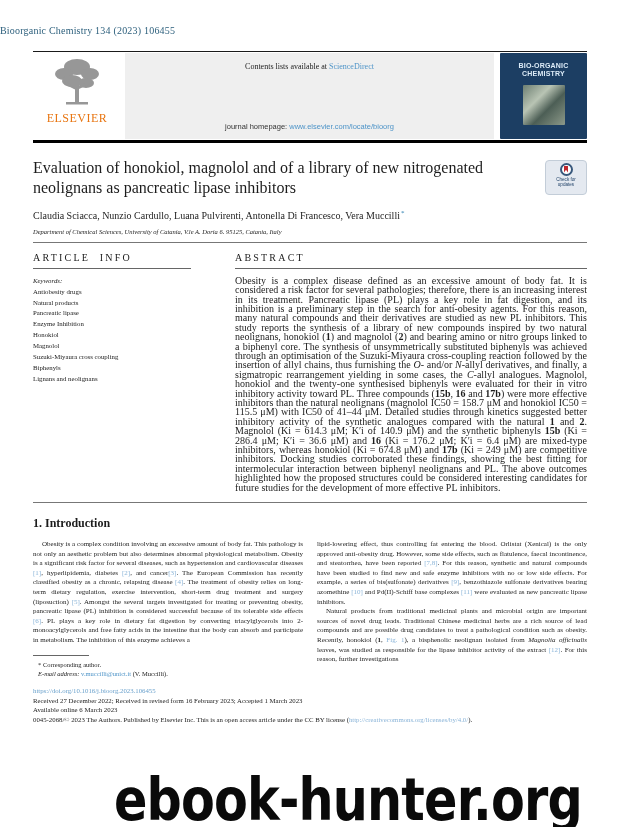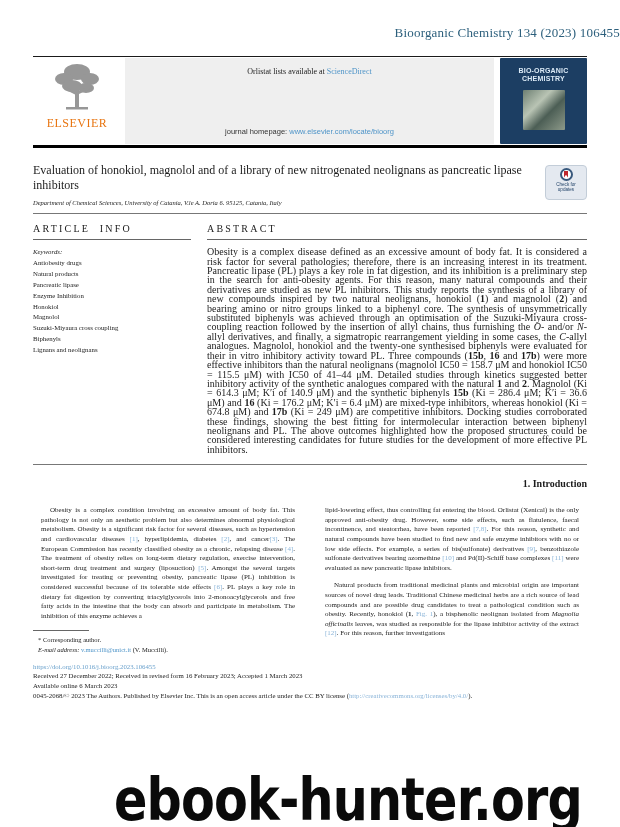--- a/index.html
+++ b/index.html
@@ -1,20 +1,20 @@
 <!DOCTYPE html>
 <html><head>
 <meta charset="utf-8">
 <style>
   html,body{margin:0;padding:0;}
   body{width:620px;height:827px;background:#fff;position:relative;overflow:hidden;
        font-family:"Liberation Serif",serif;color:#1c1c1c;}
   .page{position:absolute;inset:0;}
 
-  .journal-ref{margin-top:25px;text-align:right;font-size:13px;color:#2c5f7c;letter-spacing:.2px;}
+  .journal-ref{margin-top:25px;text-align:left;font-size:10px;color:#2c5f7c;letter-spacing:.2px;}
 
   .rule{margin:0 33px;background:#1a1a1a;}
   .rule.top-thin{height:1px;margin-top:15px;}
   .rule.thick{height:2.5px;background:#000;}
   .rule.mid-thin{height:1px;background:#777;}
 
   .header-band{display:flex;margin:0 33px;height:86px;align-items:stretch;padding:1px 0;}
   .logo-col{width:88px;display:flex;flex-direction:column;align-items:center;justify-content:flex-start;padding-top:3px;}
   .elsevier-text{font-size:12px;color:#e87511;letter-spacing:.5px;margin-top:1px;}
   .center-box{flex:1;background:#efefef;display:flex;flex-direction:column;align-items:center;justify-content:space-between;padding:9px 0 8px;margin:0 6px 0 4px;}
@@ -23,44 +23,44 @@
   .homepage-line{font-family:"Liberation Sans",sans-serif;font-size:7.5px;color:#333;}
   .link{color:#4e94c8;text-decoration:none;cursor:pointer;margin-top:8px;}
   .link-light{color:#8ab4d8;text-decoration:none;cursor:pointer;}
 
   .cover{width:87px;background:#1c3e63;border-radius:1px;display:flex;flex-direction:column;align-items:center;padding-top:9px;box-sizing:border-box;}
   .cover-title{font-family:"Liberation Sans",sans-serif;font-weight:bold;font-size:7px;line-height:1.1;color:#dcebf7;text-align:center;letter-spacing:.2px;}
   .cover-img{width:42px;height:40px;margin-top:8px;border-radius:1px;
      background:linear-gradient(135deg,#6d7f72 0%,#b9c4b4 35%,#4c5e55 60%,#8d9a8a 100%);}
 
   .title-row{position:relative;margin:15px 33px 0;}
-  .title{margin:0;font-weight:normal;font-size:12px;line-height:1.28;width:498px;}
+  .title{margin:0;font-weight:normal;font-size:16px;line-height:1.28;width:498px;}
   .check-badge{position:absolute;top:2px;right:0;width:42px;height:35px;background:#e4e9f0;border:1px solid #c3cdd8;border-radius:4px;display:flex;flex-direction:column;align-items:center;box-sizing:border-box;}
   .badge-emblem{width:13px;height:13px;border-radius:50%;background:#fff;border:2px solid #38587c;margin-top:2px;box-sizing:border-box;display:flex;justify-content:center;}
   .badge-bookmark{width:4px;height:7px;background:#c0272d;margin-top:1px;
      clip-path:polygon(0 0,100% 0,100% 100%,50% 62%,0 100%);}
   .badge-text{font-family:"Liberation Sans",sans-serif;font-size:4.6px;line-height:1.2;color:#25466b;text-align:center;width:32px;margin-top:1px;}
 
   .authors{margin:11px 33px 0;font-size:10px;}
   .corr{color:#2c7fb0;font-size:7px;margin-left:1px;cursor:pointer;}
   .affiliation{margin:6px 33px 0;font-size:6.5px;font-style:italic;color:#222;}
 
   .info-abs{display:flex;margin:0 33px;padding-top:9px;}
   .info-col{width:158px;padding-right:16px;flex-shrink:0;}
-  .abs-col{flex:1;}
+  .abs-col{flex:1;margin-left:28px;}
   .sec-head{font-size:10px;letter-spacing:2.2px;word-spacing:5px;}
   .head-rule{height:1px;background:#666;margin:5px 0 7px;}
   .kw-label{font-size:6.8px;font-style:italic;line-height:1.6;}
   .kw{font-size:6.8px;line-height:1.6;}
   .abstract-text{font-size:10px;line-height:9.4px;text-align:justify;}
 
-  .intro-head{margin:13px 33px 0;font-size:10px;font-weight:bold;text-align:right;}
+  .intro-head{margin:13px 33px 0;font-size:12px;font-weight:bold;}
   .columns{display:flex;margin:9px 33px 0;gap:14px;}
   .col{width:50%;font-size:7px;line-height:9.6px;text-align:justify;}
-  .col p{margin:8px;}
+  .col p{margin:0;}
   .indent{text-indent:9px;}
 
   .seg-b{font-weight:bold;}
   .seg-i{font-style:italic;}
   .seg-c{color:#8ab4d8;cursor:pointer;}
 
   .fn-rule{width:56px;height:1px;background:#666;margin:9px 0 4px;}
   .fn{font-size:6.5px;line-height:1.5;padding-left:5px;}
 
   .footer{margin:7px 33px 0;font-size:6.8px;line-height:9.6px;}
@@ -91,21 +91,21 @@
           <path d="M26 34 L14 28 L15 26 L27 31 Z"></path>
           <path d="M28 30 L41 25 L42 27 L29 33 Z"></path>
           <rect x="16" y="46" width="22" height="2.5"></rect>
         </g>
       </svg>
       <div class="elsevier-text">ELSEVIER</div>
     </div>
 
     <div class="center-box">
       <div class="contents-line">
-        <span>Orlistat lists available at </span><a class="link">ScienceDirect</a>
+        <span>Contents lists available at </span><a class="link">ScienceDirect</a>
       </div>
       <div class="homepage-line">
         <span>journal homepage: </span><a class="link">www.elsevier.com/locate/bioorg</a>
       </div>
     </div>
 
     <div class="cover">
       <div class="cover-title">
         <div>BIO-ORGANIC</div>
         <div>CHEMISTRY</div>
@@ -119,20 +119,21 @@
   <div class="title-row">
     <h1 class="title">Evaluation of honokiol, magnolol and of a library of new nitrogenated neolignans as pancreatic lipase inhibitors</h1>
     <div class="check-badge">
       <div class="badge-emblem">
         <div class="badge-bookmark"></div>
       </div>
       <div class="badge-text">Check for updates</div>
     </div>
   </div>
 
+  <div class="authors"><span>Claudia Sciacca, Nunzio Cardullo, Luana Pulvirenti, Antonella Di Francesco, Vera Muccilli</span><sup class="corr">*</sup></div>
 
   <div class="affiliation">Department of Chemical Sciences, University of Catania, V.le A. Doria 6. 95125, Catania, Italy</div>
 
   <div class="rule mid-thin" style="margin-top:7px;"></div>
 
   <div class="info-abs">
     <div class="info-col">
       <div class="sec-head">ARTICLE INFO</div>
       <div class="head-rule"></div>
       <div class="kw-label">Keywords:</div>

